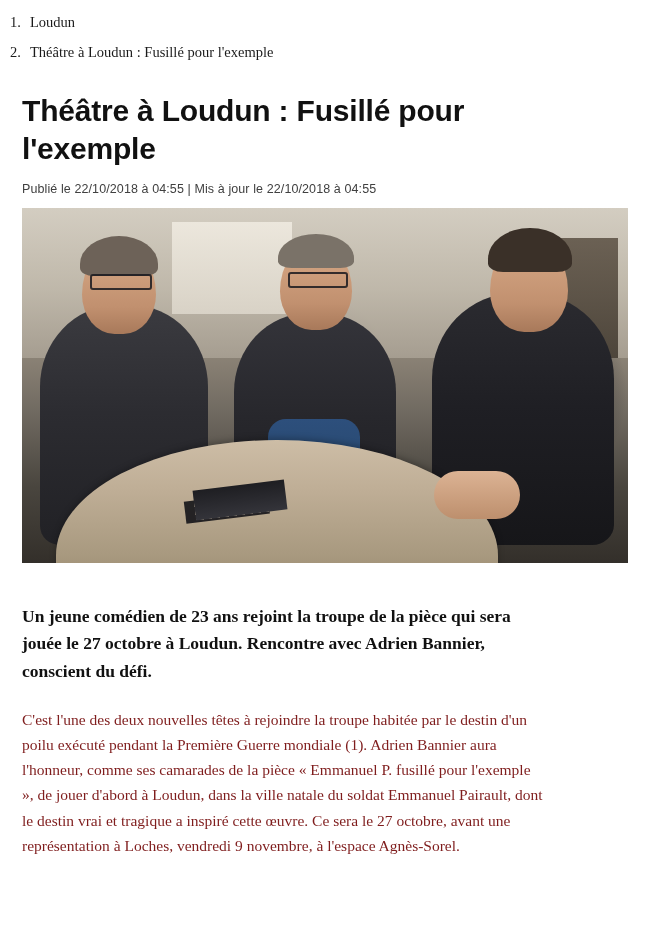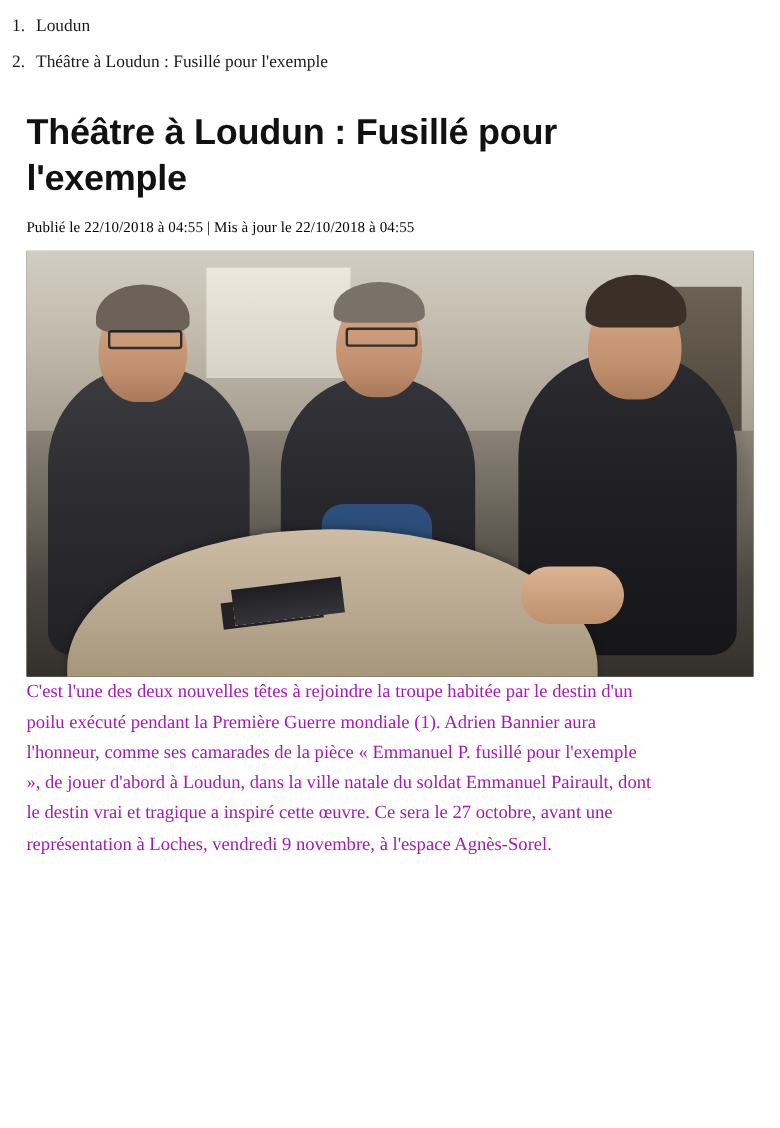--- a/index.html
+++ b/index.html
@@ -52,23 +52,23 @@
   h1.title {
     font-family: "Liberation Sans", sans-serif;
     font-weight: bold;
     font-size: 30px;
     line-height: 1.28;
     letter-spacing: -0.2px;
     margin: 24px 0 0 0;
     color: #111111;
   }
   .dateline {
-    font-family: Liberation Serif, serif;
+    font-family: Liberation Sans, sans-serif;
     font-size: 12.5px;
-    color: #000000;
+    color: #404040;
     margin: 14px 0 12px 0;
     letter-spacing: 0.1px;
   }
 
   
   .photo-wrap {
     width: 606px;
     height: 355px;
     margin: 0 0 0 0;
     overflow: hidden;
@@ -192,21 +192,21 @@
     font-weight: bold;
     font-size: 17.5px;
     line-height: 1.55;
     color: #111111;
     margin: 40px 0 22px 0;
   }
   p.body-text {
     font-family: "Liberation Serif", serif;
     font-size: 15.5px;
     line-height: 1.63;
-    color: #a21caf;
+    color: #7f1d1d;
     margin: 0 0 0 0;
   }
   p.body-text + p.body-text {
     margin-top: 0px;
   }
 </style>
 </head>
 <body>
 
 <div class="page">
@@ -238,17 +238,18 @@
         <div class="hair hr2"></div>
         <div class="hair hr3"></div>
         <div class="glasses g1"></div>
         <div class="glasses g2"></div>
         <div class="table"></div>
         <div class="leaflets"></div>
         <div class="hands"></div>
       </div>
     </figure>
 
+    <p class="chapeau">Un jeune comédien de 23 ans rejoint la troupe de la pièce qui sera jouée le 27 octobre à Loudun. Rencontre avec Adrien Bannier, conscient du défi.</p>
 
     <p class="body-text">C'est l'une des deux nouvelles têtes à rejoindre la troupe habitée par le destin d'un poilu exécuté pendant la Première Guerre mondiale (1). Adrien Bannier aura l'honneur, comme ses camarades de la pièce « Emmanuel P. fusillé pour l'exemple », de jouer d'abord à Loudun, dans la ville natale du soldat Emmanuel Pairault, dont le destin vrai et tragique a inspiré cette œuvre. Ce sera le 27 octobre, avant une représentation à Loches, vendredi 9 novembre, à l'espace Agnès-Sorel.</p>
 
   </div>
 </div>
 
 </body></html>

